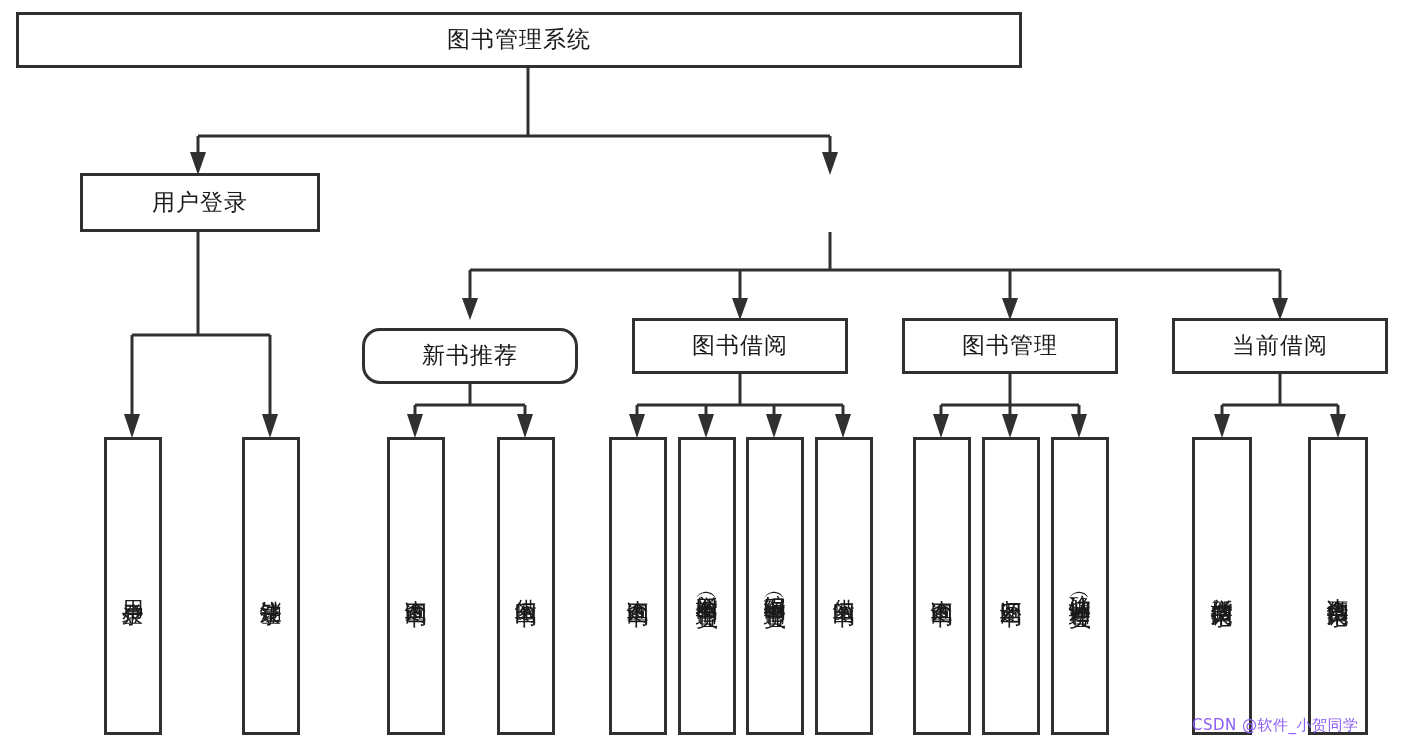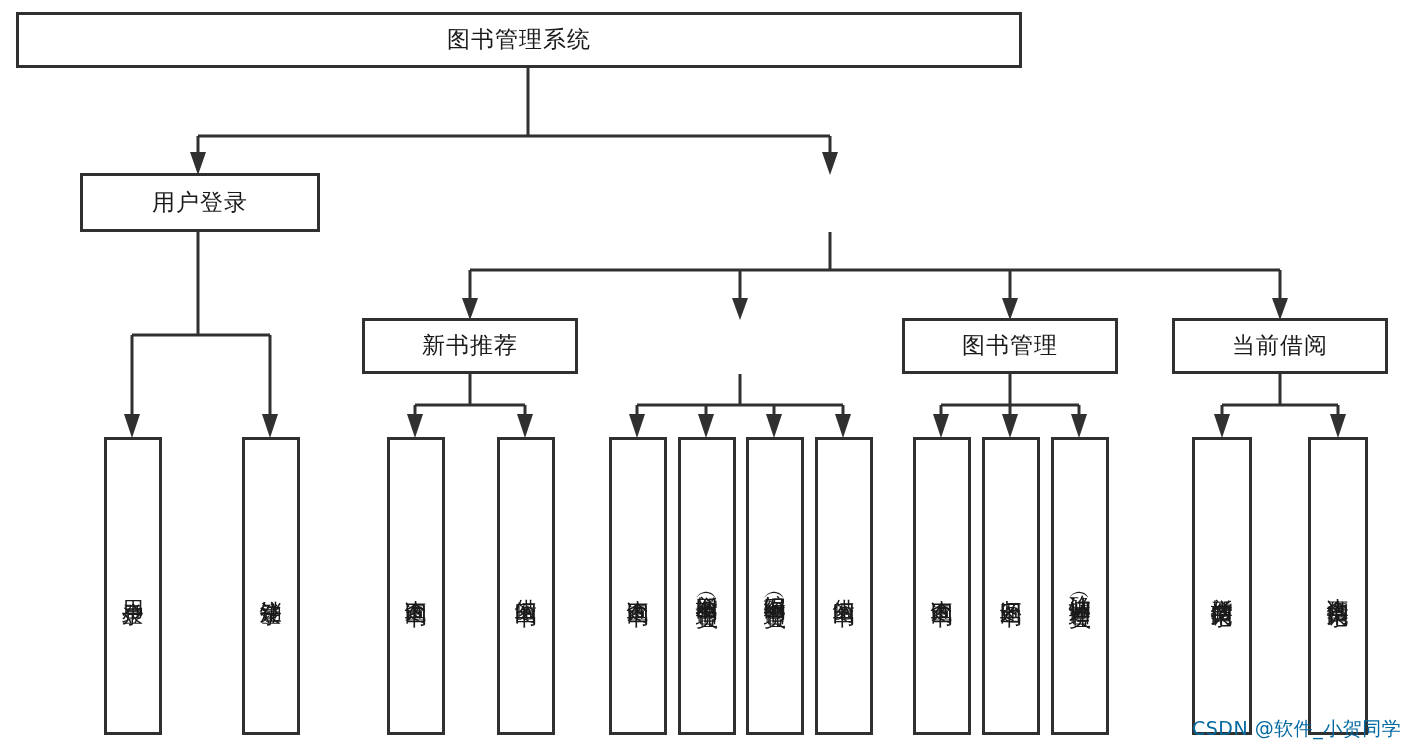--- a/index.html
+++ b/index.html
@@ -52,22 +52,22 @@
   svg.wires {
     position: absolute;
     left: 0;
     top: 0;
     width: 1405px;
     height: 747px;
     pointer-events: none;
   }
   .watermark {
     position: absolute;
-    color: #0369a1;
-    font-size: 19px;
+    color: #8b5cf6;
+    font-size: 15px;
     letter-spacing: 0.5px;
     white-space: nowrap;
   }
 </style>
 </head>
 <body>
 
 <div id="canvas">
 
   <svg class="wires" viewBox="0 0 1405 747">
@@ -134,22 +134,23 @@
       <polygon points="1214,414 1230,414 1222,438"></polygon>
       <polygon points="1330,414 1346,414 1338,438"></polygon>
     </g>
   </svg>
 
   <div class="node horiz" style="left:16px; top:12px; width:1006px; height:56px;">图书管理系统</div>
 
   <div class="node horiz" style="left:80px; top:173px; width:240px; height:59px;">用户登录</div>
 
 
-  <div class="node horiz" style="left:362px; top:318px; width:216px; height:56px;">新书推荐</div>
-
+  <div class="node horiz" style="left:362px; top:328px; width:216px; height:56px;border-radius:18px;">新书推荐</div>
+
+  <div class="node horiz" style="left:632px; top:318px; width:216px; height:56px;">图书借阅</div>
 
   <div class="node horiz" style="left:902px; top:318px; width:216px; height:56px;">图书管理</div>
 
   <div class="node horiz" style="left:1172px; top:318px; width:216px; height:56px;">当前借阅</div>
 
   <div class="node vert" style="left:104px; top:437px; width:58px; height:298px;">
     <span class="vtext">用户登录</span>
   </div>
   <div class="node vert" style="left:242px; top:437px; width:58px; height:298px;">
     <span class="vtext">注销登录</span>

